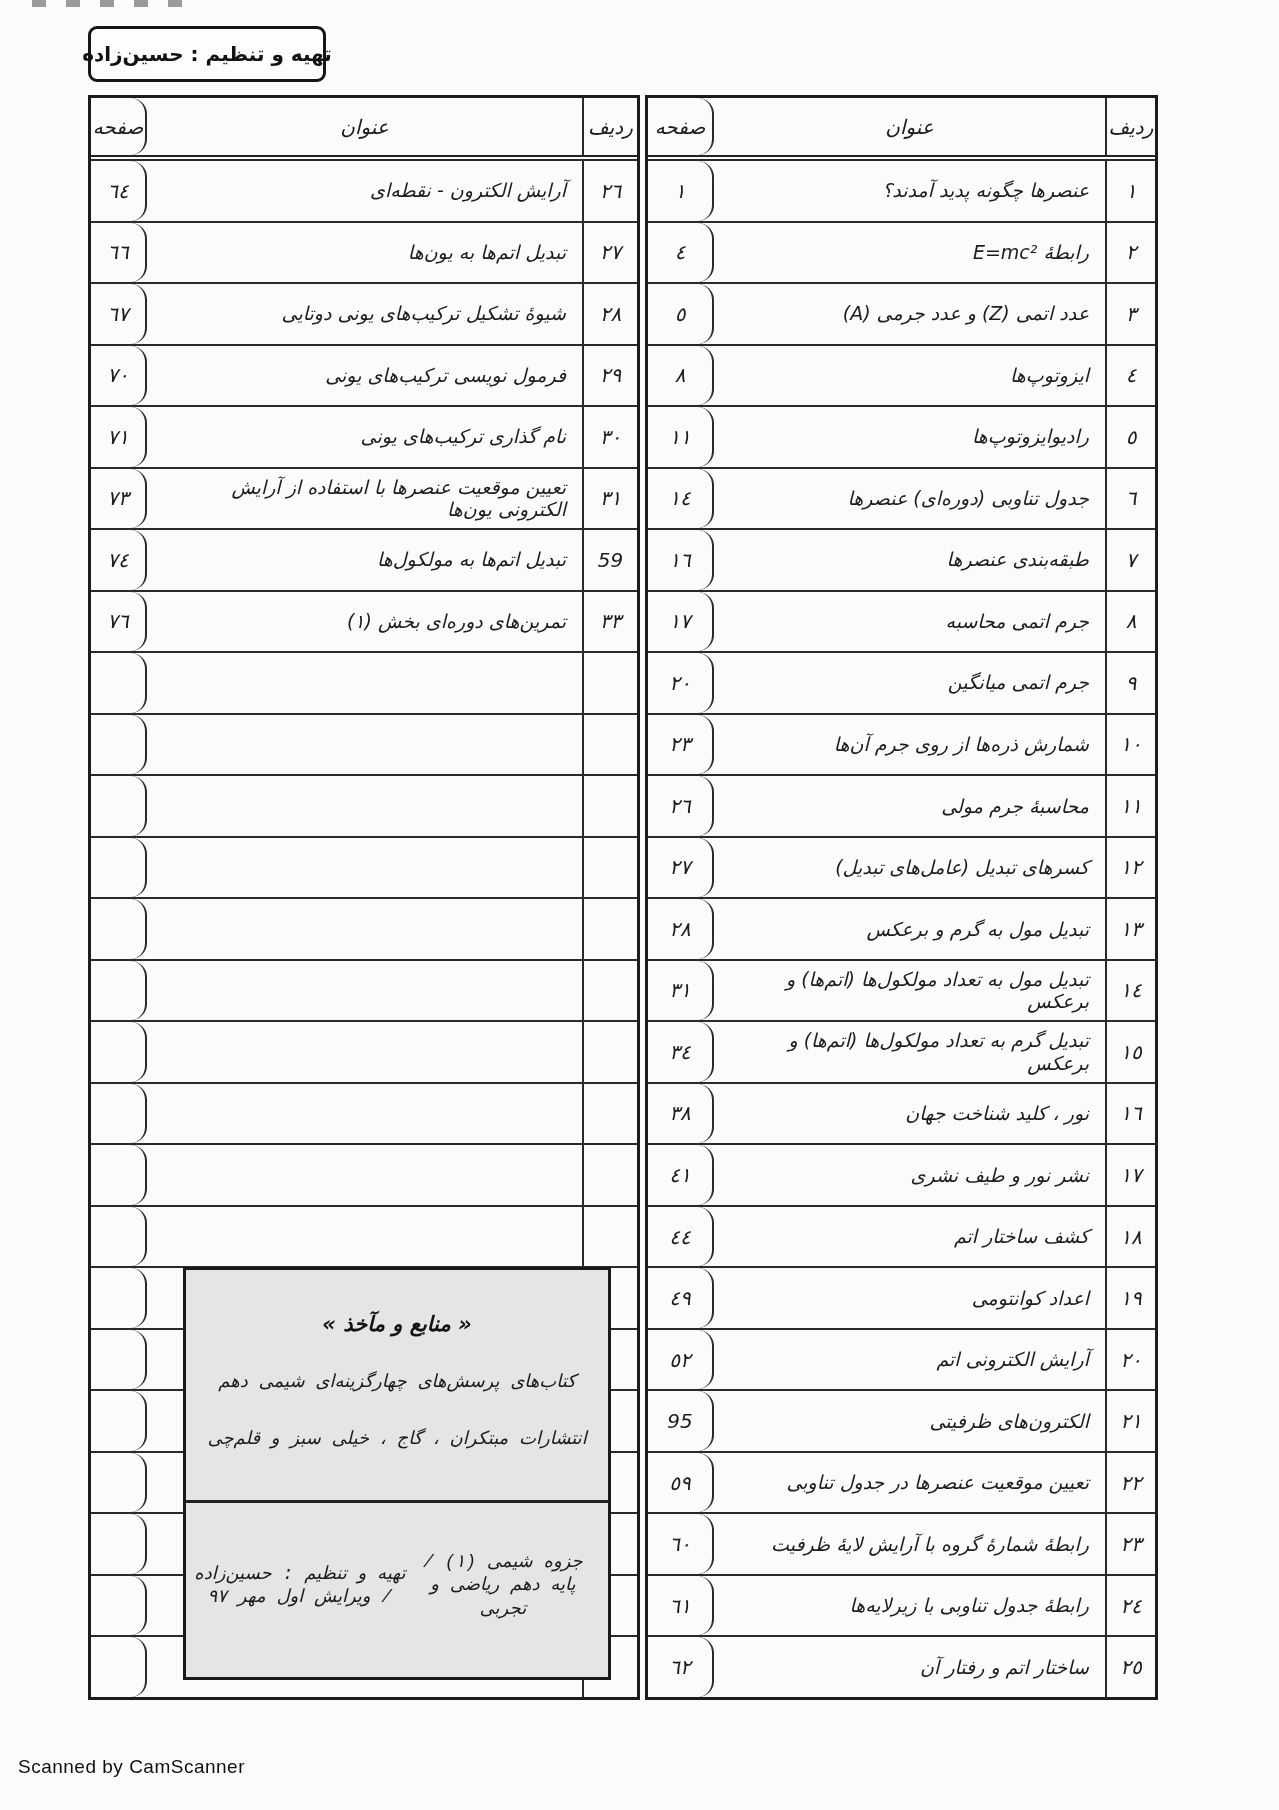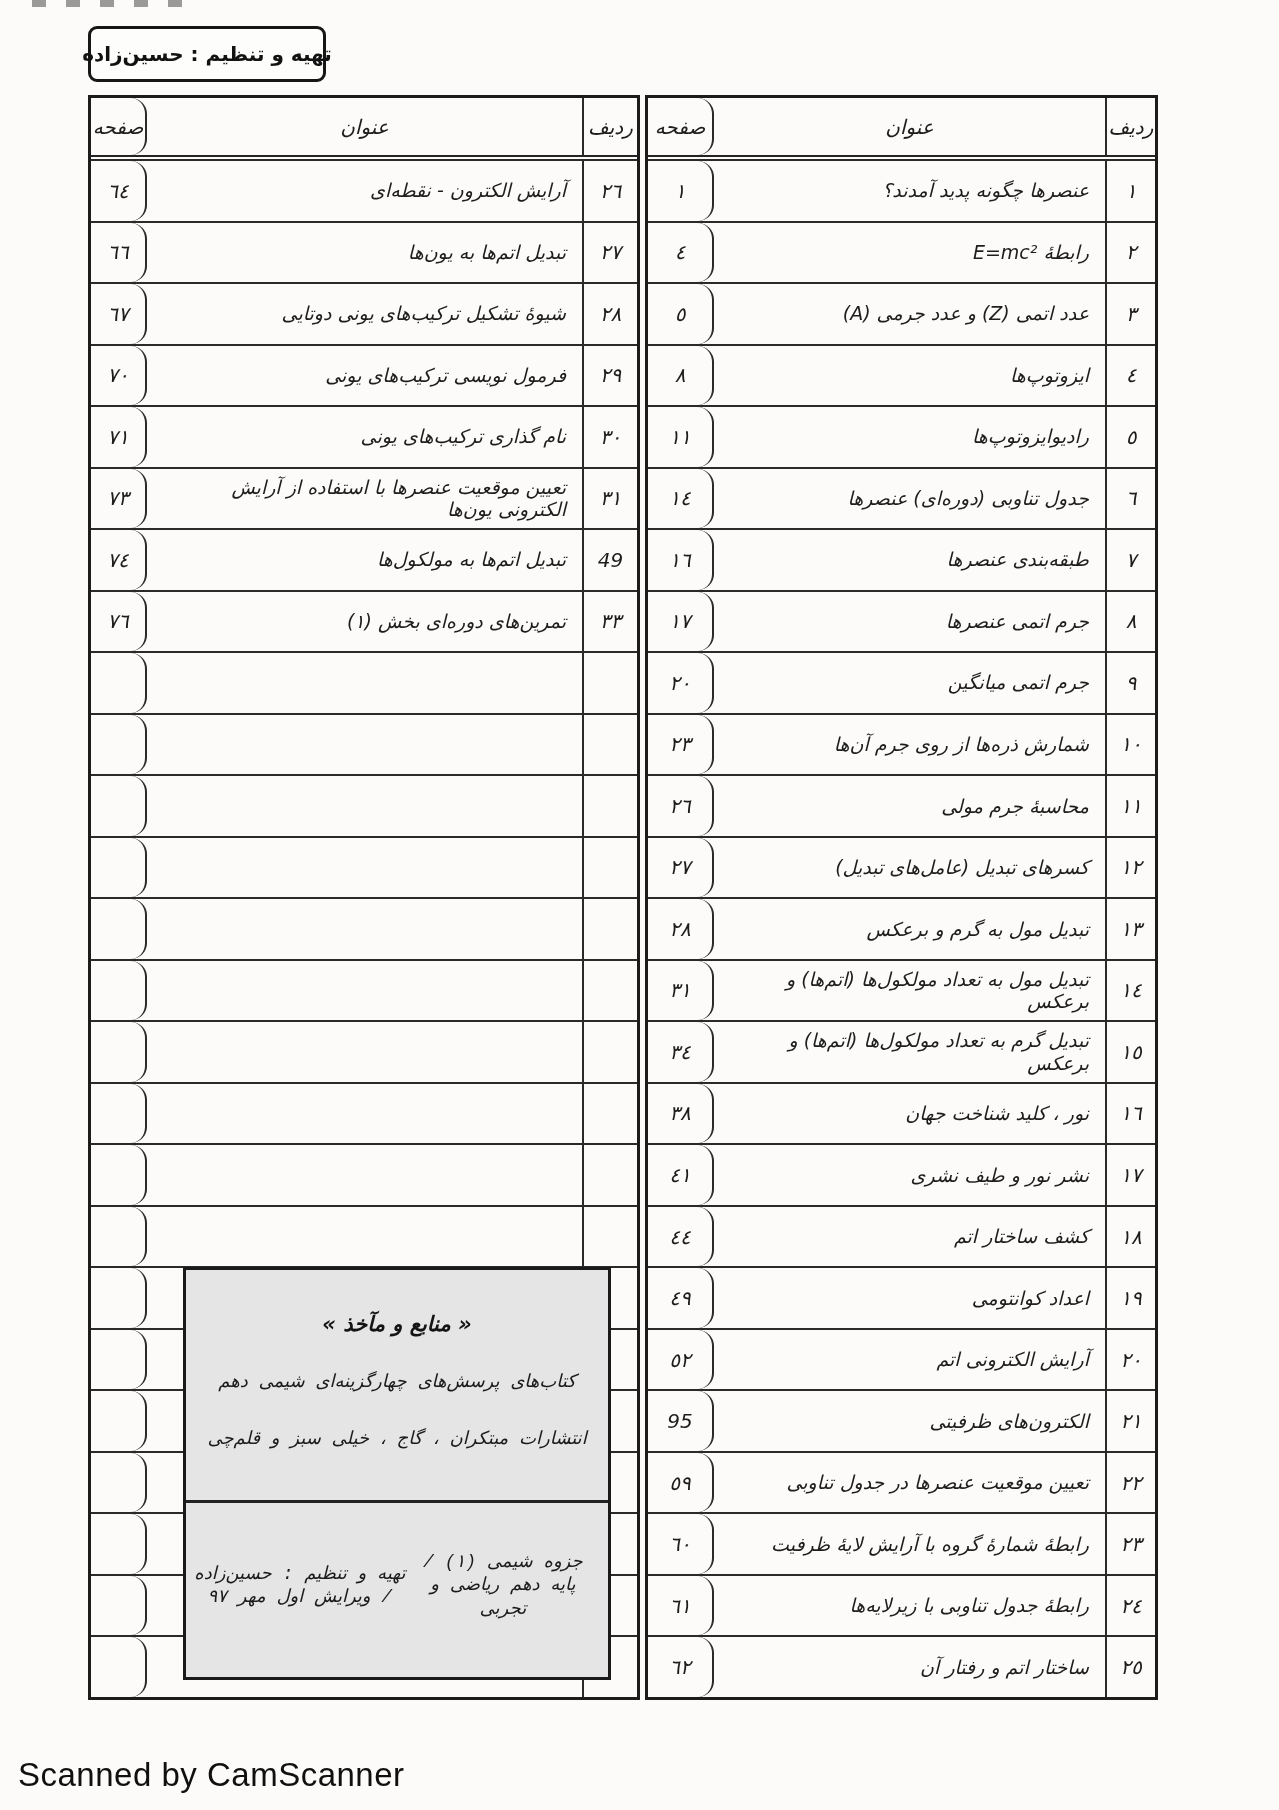--- a/index.html
+++ b/index.html
@@ -94,21 +94,21 @@
   .ref-bottom{
     flex:1;display:flex;flex-direction:row;align-items:center;justify-content:space-evenly;
     padding:14px 8px 22px;
   }
   .ref-title{font-size:21px;font-weight:bold;font-style:italic;color:#141414;}
   .ref-line{font-size:18px;font-style:italic;color:#1b1b1b;text-align:center;line-height:1.3;font-family:Liberation Mono, monospace;}
   
   .footer{
     position:absolute;left:18px;top:1756px;
     font-family:"Liberation Sans",sans-serif;
-    font-size:33px;color:#101010;letter-spacing:.5px;
+    font-size:19px;color:#101010;letter-spacing:.5px;
     font-style:normal;
   }
 </style>
 </head>
 <body>
 
 <div class="page">
 
   <div class="top-artifact"></div>
 
@@ -163,21 +163,21 @@
           </div>
 
           <div class="row">
             <div class="cell c-num">٧</div>
             <div class="cell c-title">طبقه‌بندی عنصرها</div>
             <div class="cell c-page">١٦</div>
           </div>
 
           <div class="row">
             <div class="cell c-num">٨</div>
-            <div class="cell c-title">جرم اتمی عنصرها</div>
+            <div class="cell c-title">جرم اتمی محاسبه</div>
             <div class="cell c-page">١٧</div>
           </div>
 
           <div class="row">
             <div class="cell c-num">٩</div>
             <div class="cell c-title">جرم اتمی میانگین</div>
             <div class="cell c-page">٢٠</div>
           </div>
 
           <div class="row">
@@ -316,21 +316,21 @@
             <div class="cell c-page">٧١</div>
           </div>
 
           <div class="row">
             <div class="cell c-num">٣١</div>
             <div class="cell c-title">تعیین موقعیت عنصرها با استفاده از آرایش الکترونی یون‌ها</div>
             <div class="cell c-page">٧٣</div>
           </div>
 
           <div class="row">
-            <div class="cell c-num">49</div>
+            <div class="cell c-num">59</div>
             <div class="cell c-title">تبدیل اتم‌ها به مولکول‌ها</div>
             <div class="cell c-page">٧٤</div>
           </div>
 
           <div class="row">
             <div class="cell c-num">٣٣</div>
             <div class="cell c-title">تمرین‌های دوره‌ای بخش (١)</div>
             <div class="cell c-page">٧٦</div>
           </div>
 

